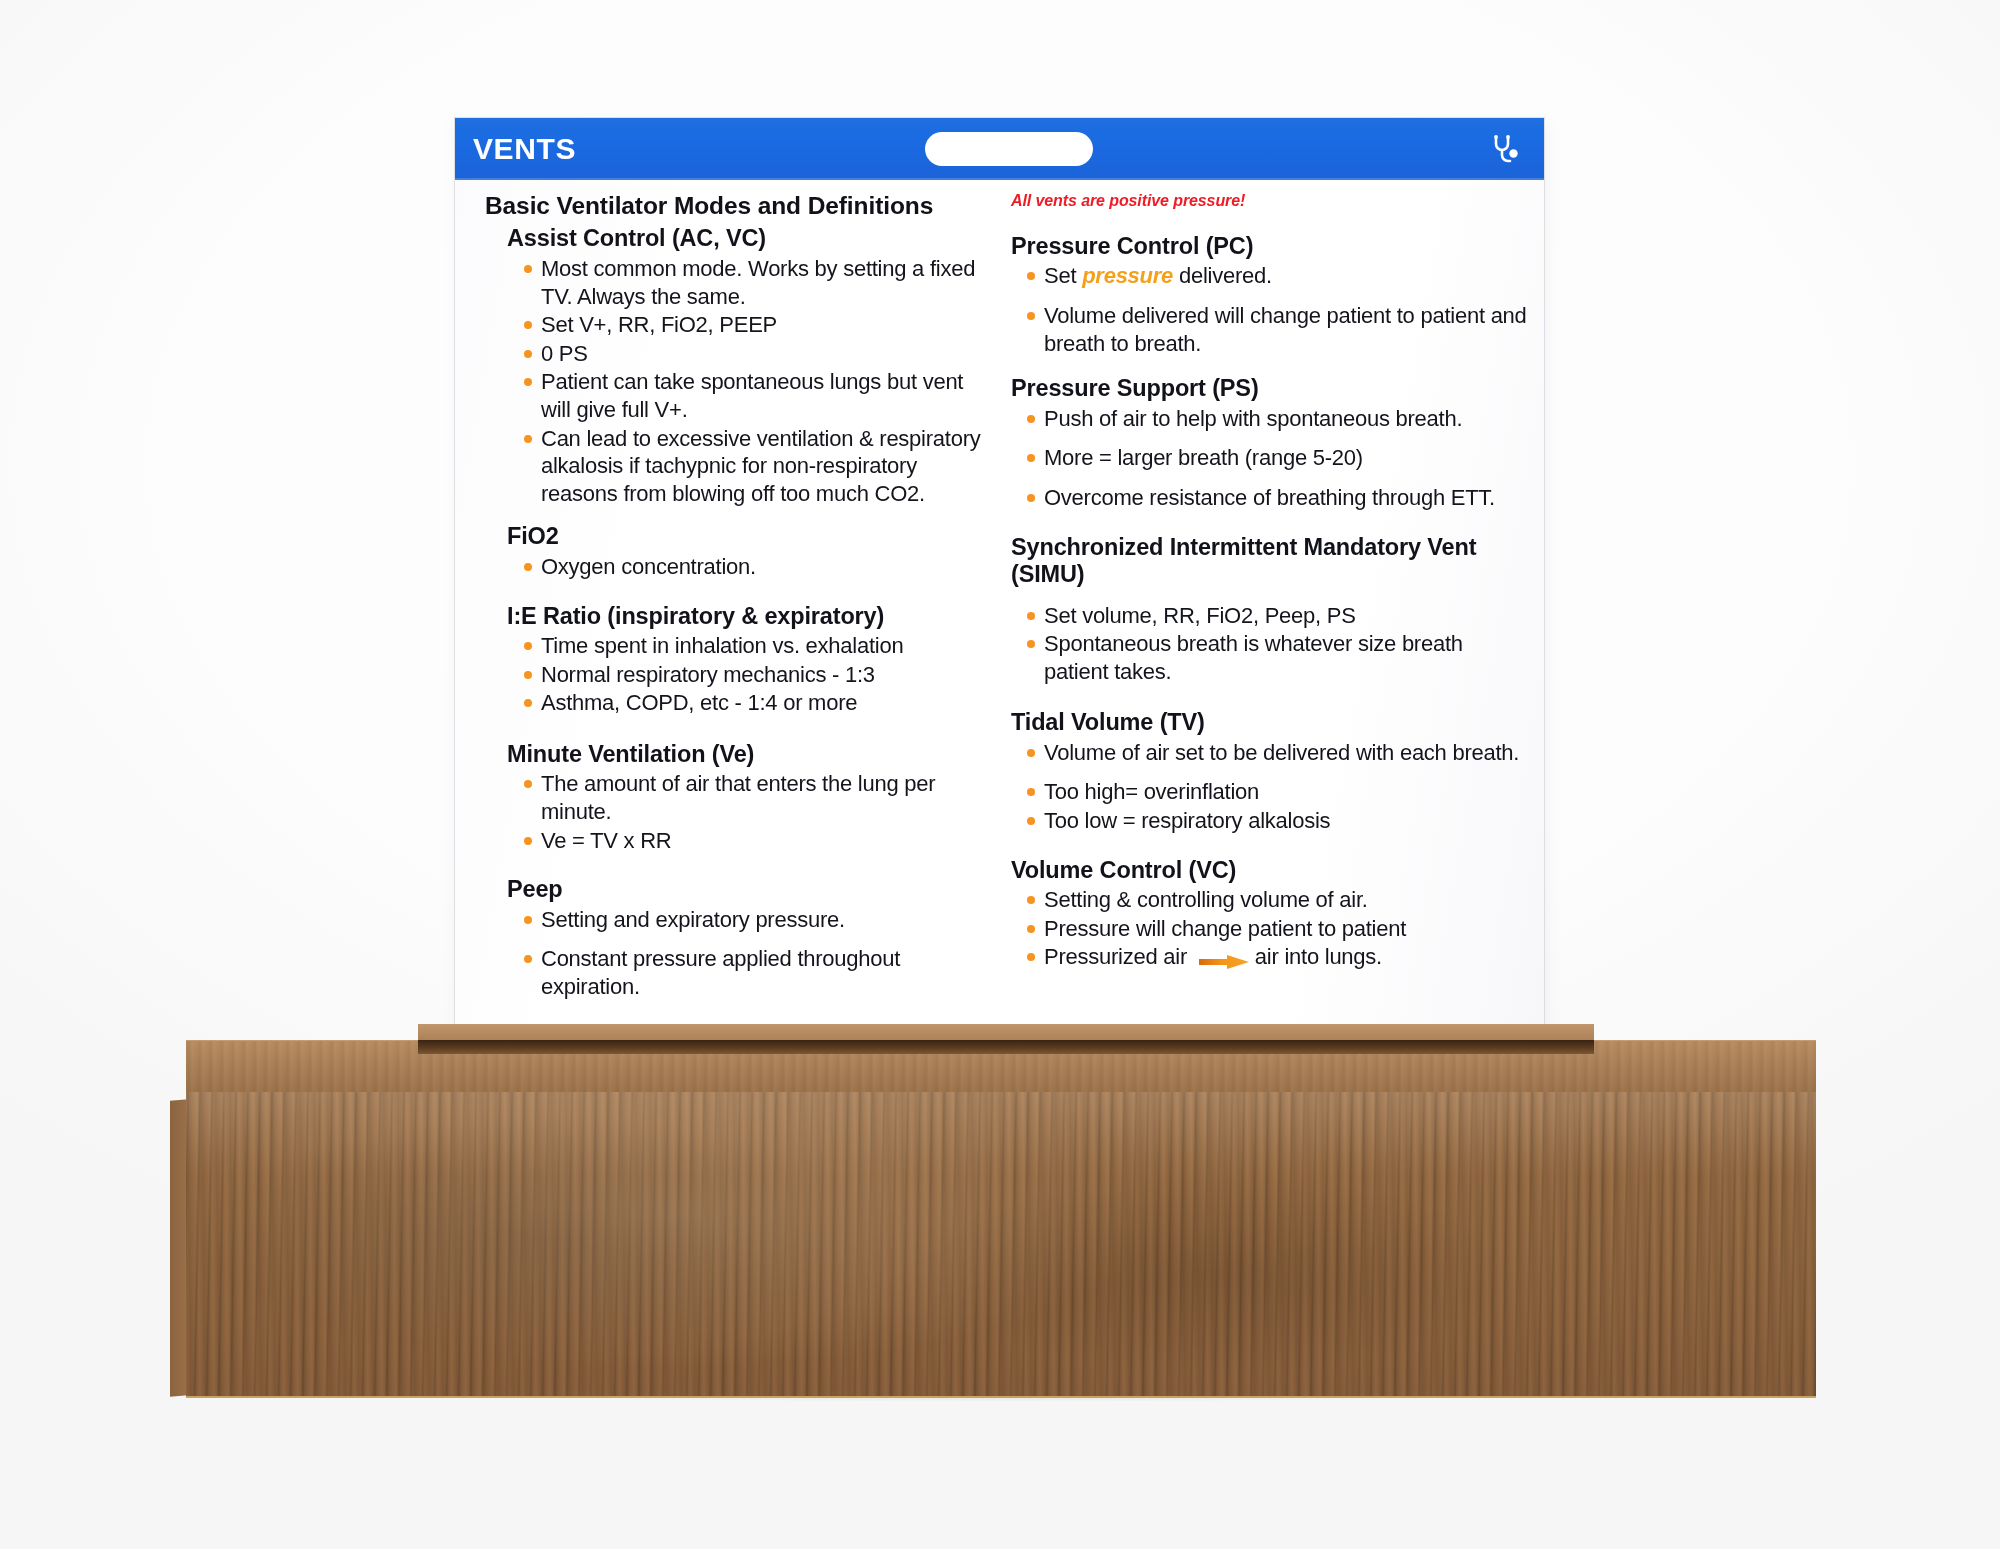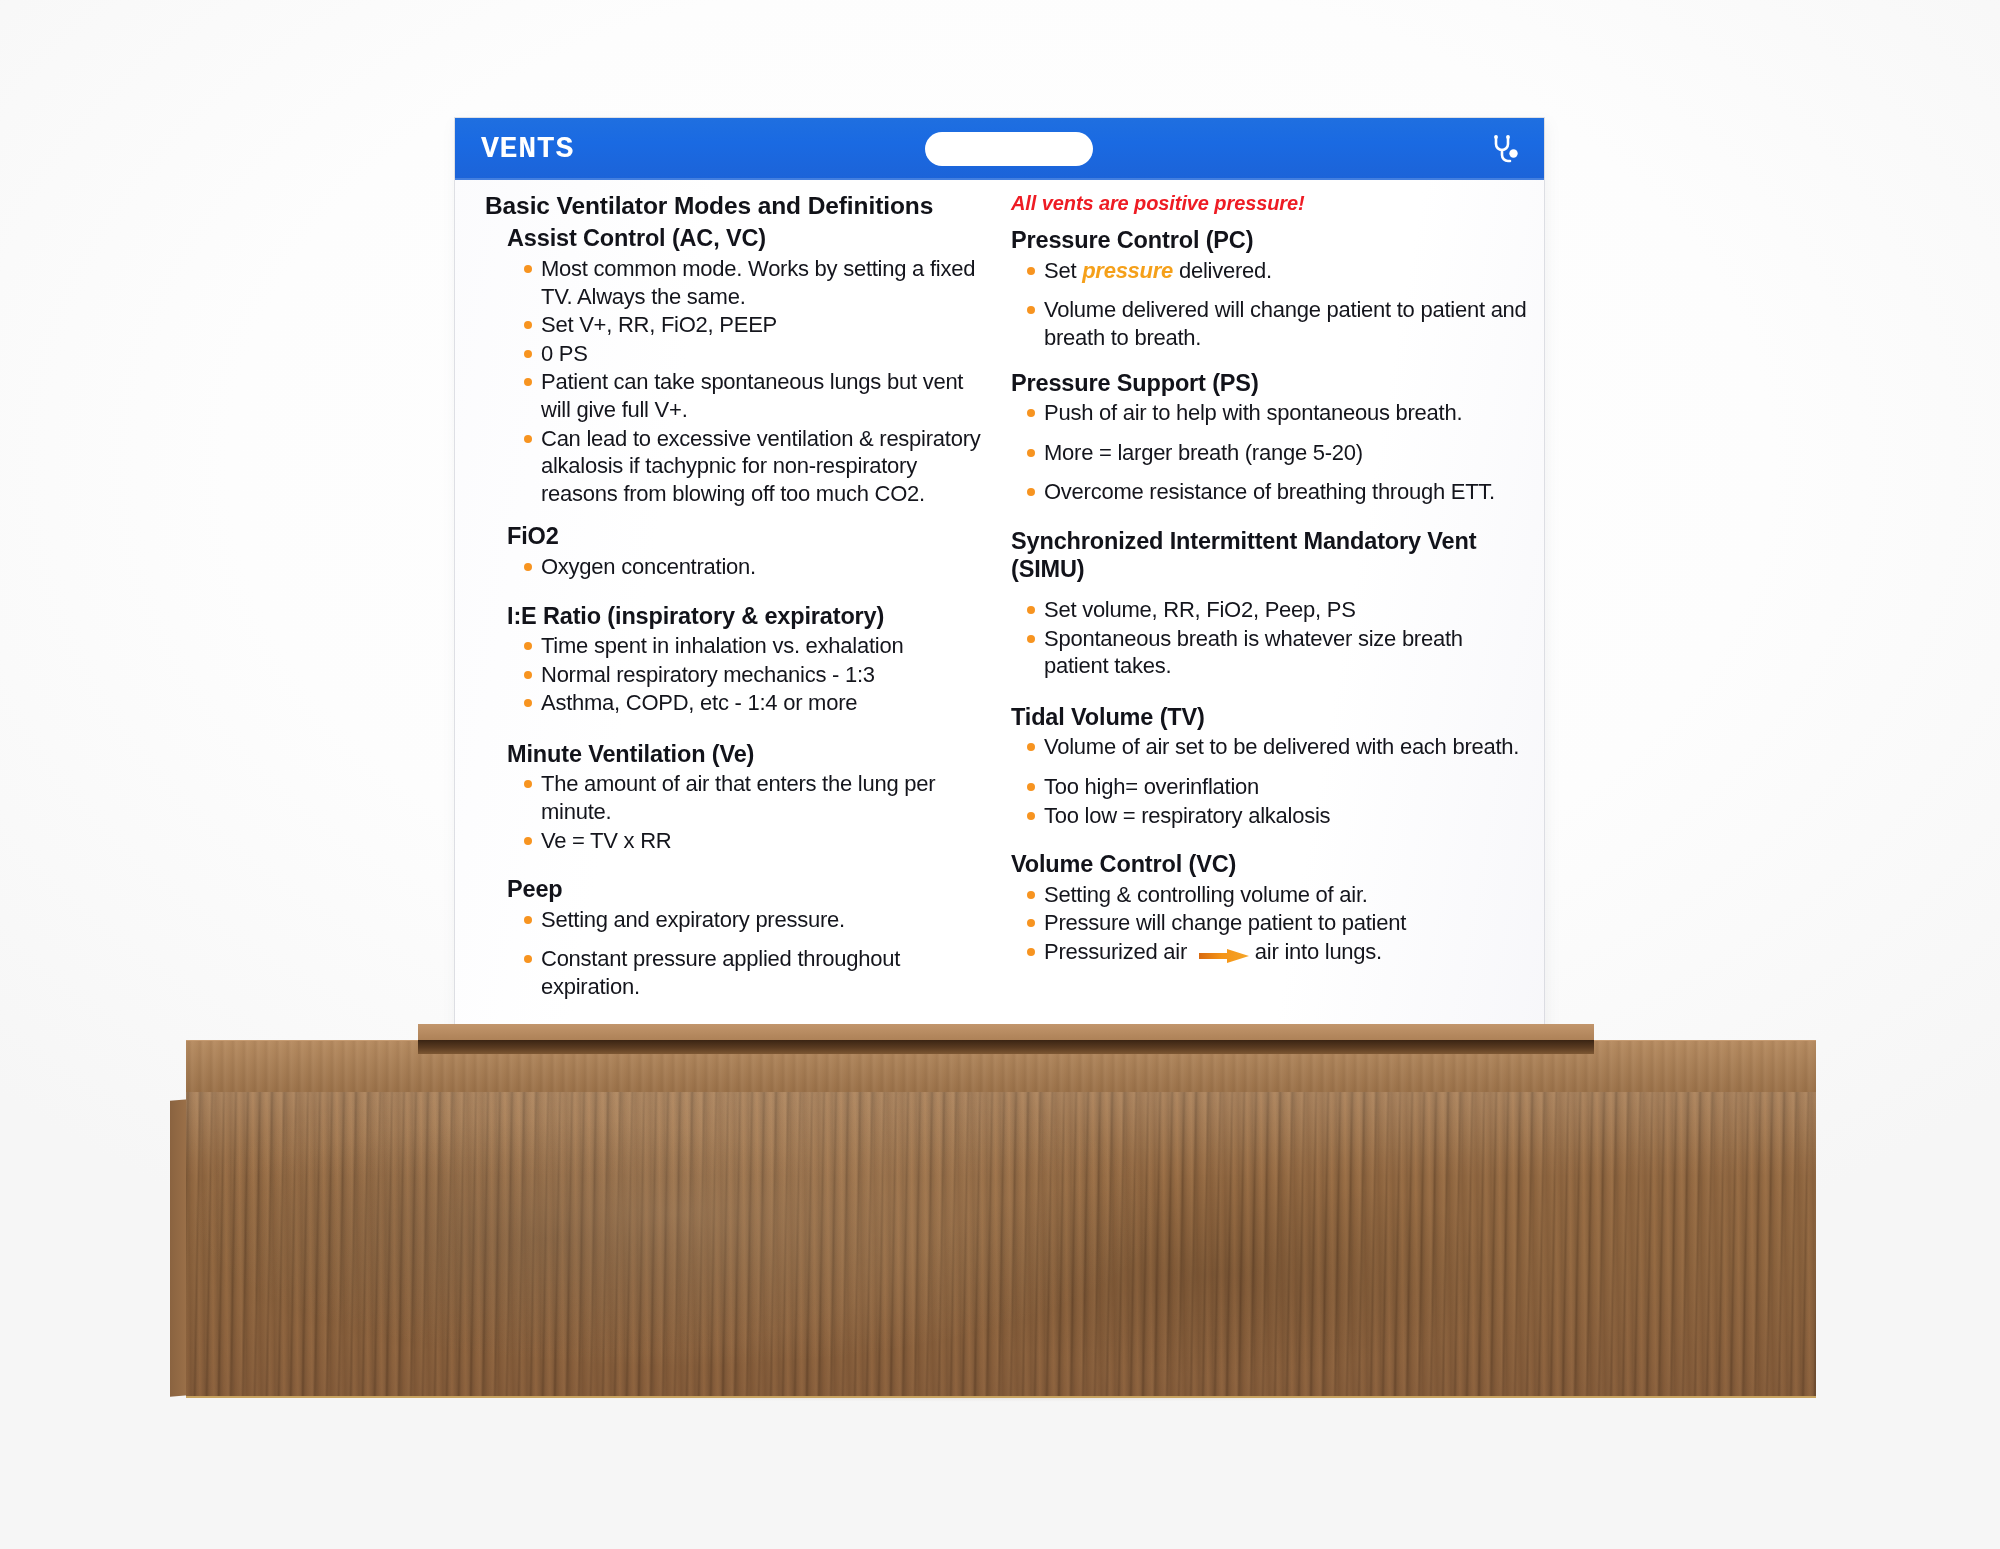--- a/index.html
+++ b/index.html
@@ -48,28 +48,27 @@
   .card-header::after {
     content: "";
     position: absolute;
     left: 0; right: 0; bottom: 0;
     height: 2px;
     background: rgba(255,255,255,0.18);
   }
 
   .vents-title {
     position: absolute;
-    left: 26px;
+    left: 18px;
     top: 50%;
     transform: translateY(-50%);
     color: #ffffff;
     font-size: 30px;
     font-weight: bold;
     letter-spacing: 0.6px;
-    font-family: Liberation Mono, monospace;
   }
 
   .punch-slot {
     position: absolute;
     left: 470px;
     top: 50%;
     transform: translateY(-50%);
     width: 168px;
     height: 34px;
     background: #ffffff;
@@ -105,27 +104,27 @@
 
   .col-title {
     font-size: 24.5px;
     font-weight: bold;
     color: #111218;
     letter-spacing: -0.1px;
     line-height: 1.12;
     margin-bottom: 5px;
   }
   .col-title-red {
-    font-size: 20px;
+    font-size: 16px;
     font-weight: bold;
     font-style: italic;
     color: #ee1c24;
     letter-spacing: -0.1px;
     line-height: 1.12;
-    margin-bottom: 13px;
+    margin-bottom: 23px;
   }
 
   .section { margin-top: 6px; }
 
   .heading {
     font-size: 23.5px;
     font-weight: bold;
     color: #12131a;
     line-height: 1.17;
     letter-spacing: -0.15px;

